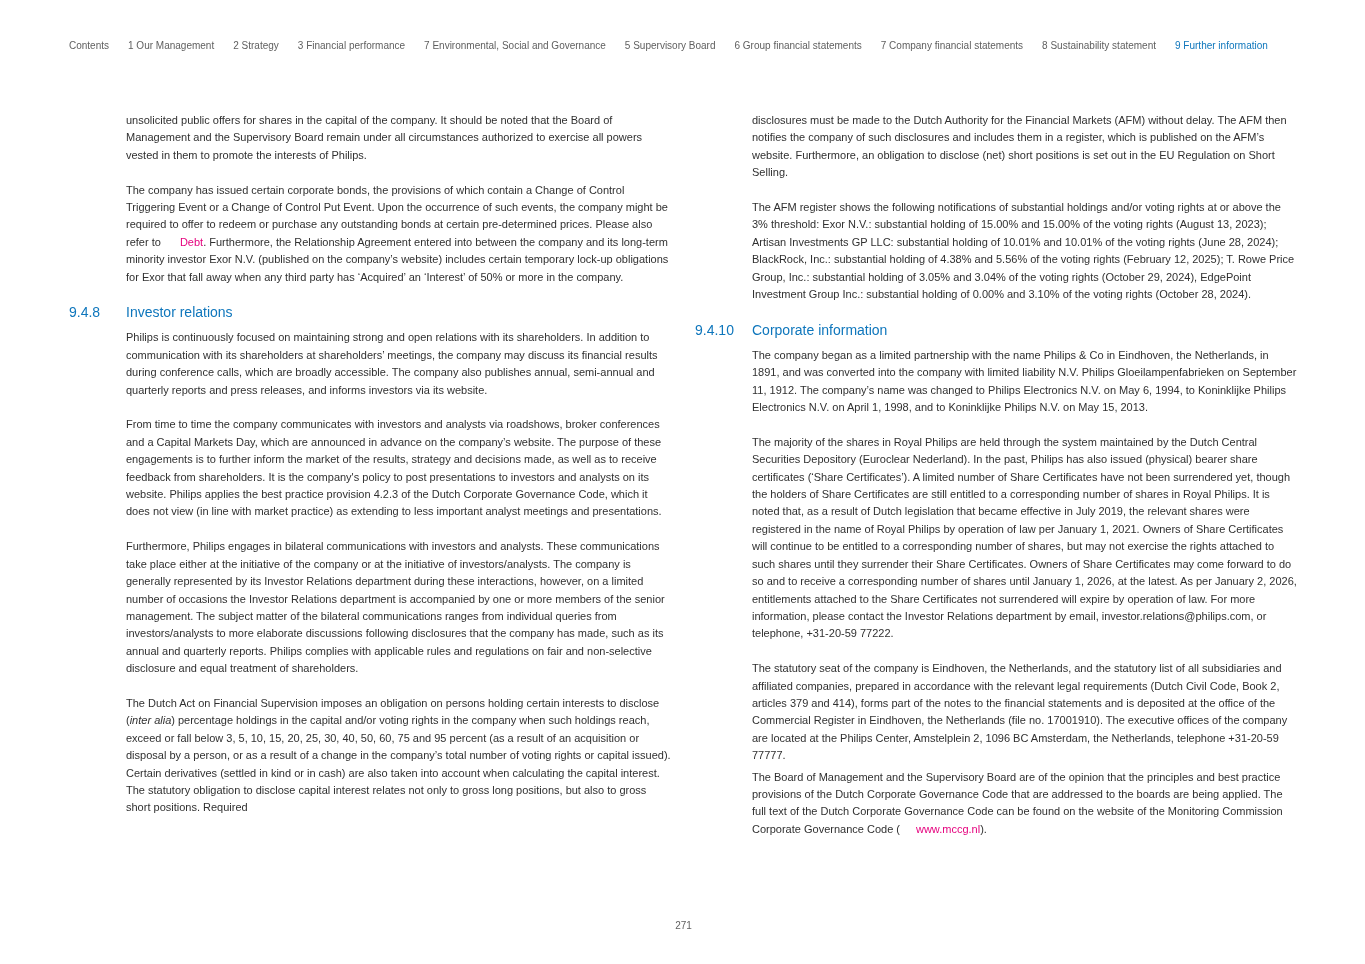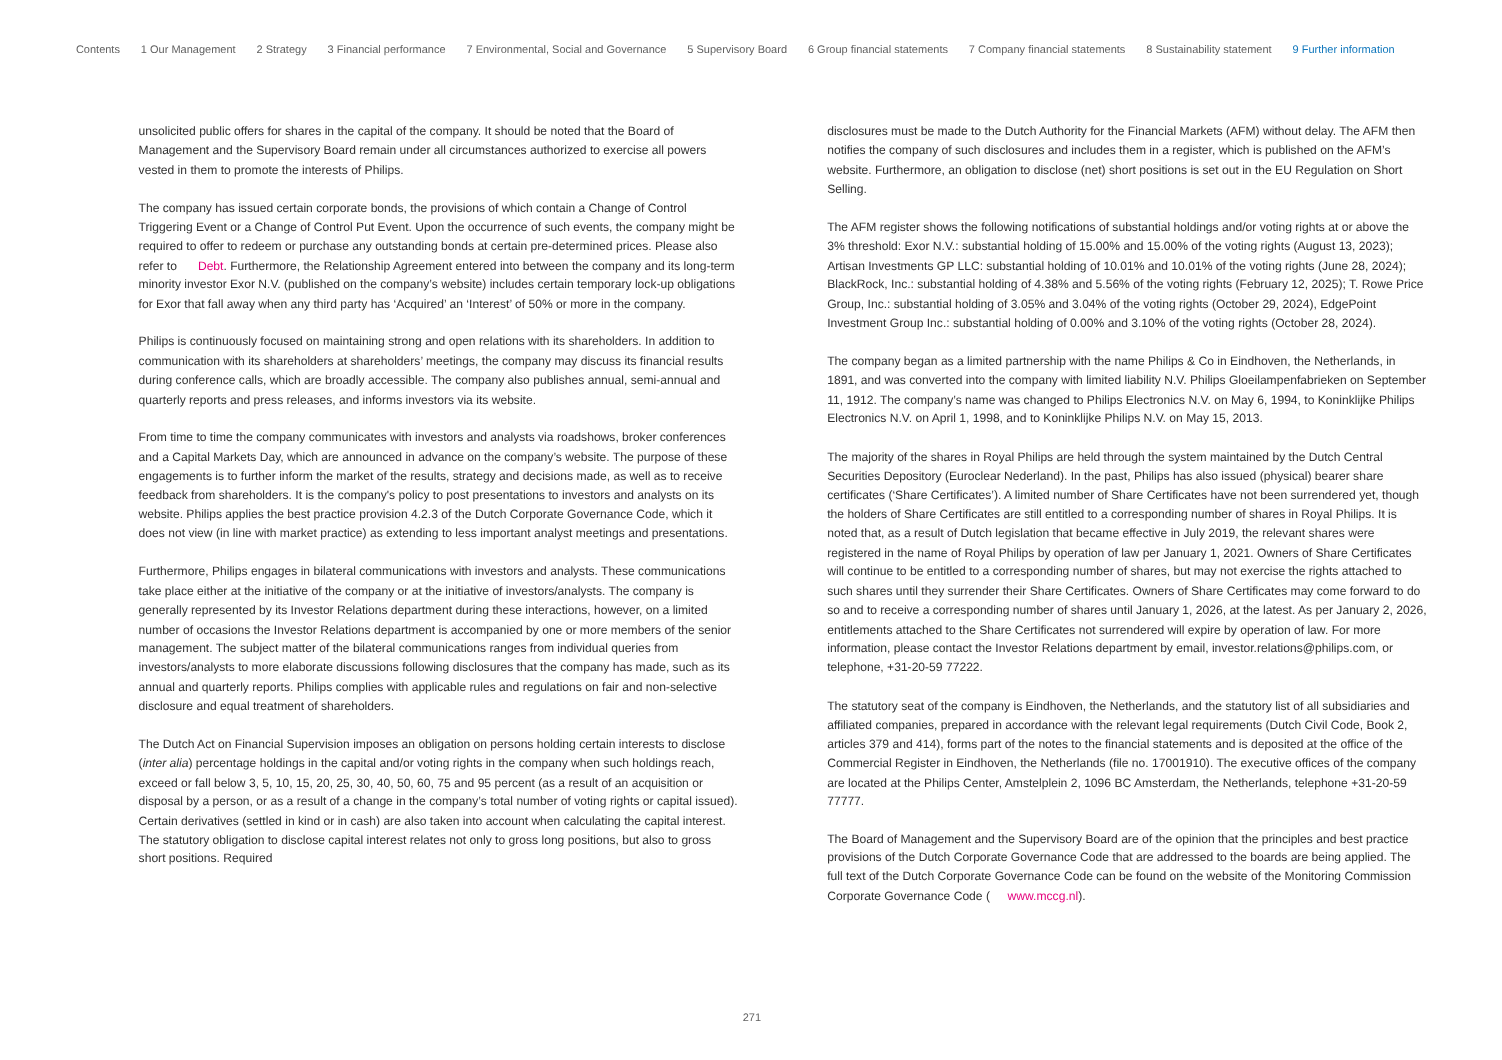--- a/index.html
+++ b/index.html
@@ -14,21 +14,21 @@
     font-size:10px;line-height:12px;color:#5f5f5f;
   }
   .nav-item{cursor:pointer;}
   .nav-item.active{color:#0e76bc;font-weight:normal;}
   .content{
     position:absolute;top:112px;left:69px;
     display:flex;gap:24px;justify-content:flex-end;
   }
   .col{width:602px;font-size:11px;line-height:17.4px;}
   .col p{margin:0 0 17.4px 57px;}
-  .col p.tight{margin-bottom:16px;}
+  .col p.tight{margin-bottom:4px;}
   .section-heading{
     display:flex;margin:12px 0 7px 0;
     color:#0e76bc;font-size:14px;font-weight:normal;line-height:19px;
   }
   .section-number{flex:0 0 57px;}
   .link{color:#e5007d;text-decoration:none;cursor:pointer;margin-left:16px;}
   em.latin{font-style:italic;}
   .pagenum{
     position:absolute;left:1px;width:100%;top:920px;
     text-align:center;font-size:10px;color:#5f5f5f;
@@ -50,33 +50,41 @@
   <span class="nav-item active">9 Further information</span>
 </nav>
 
 <main class="content">
 
   <section class="col">
     <p>unsolicited public offers for shares in the capital of the company. It should be noted that the Board of Management and the Supervisory Board remain under all circumstances authorized to exercise all powers vested in them to promote the interests of Philips.</p>
 
     <p><span>The company has issued certain corporate bonds, the provisions of which contain a Change of Control Triggering Event or a Change of Control Put Event. Upon the occurrence of such events, the company might be required to offer to redeem or purchase any outstanding bonds at certain pre-determined prices. Please also refer to </span><a class="link">Debt</a><span>. Furthermore, the Relationship Agreement entered into between the company and its long-term minority investor Exor N.V. (published on the company’s website) includes certain temporary lock-up obligations for Exor that fall away when any third party has ‘Acquired’ an ‘Interest’ of 50% or more in the company.</span></p>
 
+    <h2 class="section-heading">
+      <span class="section-number">9.4.8</span>
+      <span class="section-title">Investor relations</span>
+    </h2>
 
     <p>Philips is continuously focused on maintaining strong and open relations with its shareholders. In addition to communication with its shareholders at shareholders’ meetings, the company may discuss its financial results during conference calls, which are broadly accessible. The company also publishes annual, semi-annual and quarterly reports and press releases, and informs investors via its website.</p>
     <p>From time to time the company communicates with investors and analysts via roadshows, broker conferences and a Capital Markets Day, which are announced in advance on the company’s website. The purpose of these engagements is to further inform the market of the results, strategy and decisions made, as well as to receive feedback from shareholders. It is the company's policy to post presentations to investors and analysts on its website. Philips applies the best practice provision 4.2.3 of the Dutch Corporate Governance Code, which it does not view (in line with market practice) as extending to less important analyst meetings and presentations.</p>
     <p>Furthermore, Philips engages in bilateral communications with investors and analysts. These communications take place either at the initiative of the company or at the initiative of investors/analysts. The company is generally represented by its Investor Relations department during these interactions, however, on a limited number of occasions the Investor Relations department is accompanied by one or more members of the senior management. The subject matter of the bilateral communications ranges from individual queries from investors/analysts to more elaborate discussions following disclosures that the company has made, such as its annual and quarterly reports. Philips complies with applicable rules and regulations on fair and non-selective disclosure and equal treatment of shareholders.</p>
 
 
     <p><span>The Dutch Act on Financial Supervision imposes an obligation on persons holding certain interests to disclose (</span><em class="latin">inter alia</em><span>) percentage holdings in the capital and/or voting rights in the company when such holdings reach, exceed or fall below 3, 5, 10, 15, 20, 25, 30, 40, 50, 60, 75 and 95 percent (as a result of an acquisition or disposal by a person, or as a result of a change in the company’s total number of voting rights or capital issued). Certain derivatives (settled in kind or in cash) are also taken into account when calculating the capital interest. The statutory obligation to disclose capital interest relates not only to gross long positions, but also to gross short positions. Required</span></p>
   </section>
 
   <section class="col">
     <p>disclosures must be made to the Dutch Authority for the Financial Markets (AFM) without delay. The AFM then notifies the company of such disclosures and includes them in a register, which is published on the AFM’s website. Furthermore, an obligation to disclose (net) short positions is set out in the EU Regulation on Short Selling.</p>
     <p>The AFM register shows the following notifications of substantial holdings and/or voting rights at or above the 3% threshold: Exor N.V.: substantial holding of 15.00% and 15.00% of the voting rights (August 13, 2023); Artisan Investments GP LLC: substantial holding of 10.01% and 10.01% of the voting rights (June 28, 2024); BlackRock, Inc.: substantial holding of 4.38% and 5.56% of the voting rights (February 12, 2025); T. Rowe Price Group, Inc.: substantial holding of 3.05% and 3.04% of the voting rights (October 29, 2024), EdgePoint Investment Group Inc.: substantial holding of 0.00% and 3.10% of the voting rights (October 28, 2024).</p>
 
+    <h2 class="section-heading">
+      <span class="section-number">9.4.10</span>
+      <span class="section-title">Corporate information</span>
+    </h2>
 
     <p>The company began as a limited partnership with the name Philips &amp; Co in Eindhoven, the Netherlands, in 1891, and was converted into the company with limited liability N.V. Philips Gloeilampenfabrieken on September 11, 1912. The company’s name was changed to Philips Electronics N.V. on May 6, 1994, to Koninklijke Philips Electronics N.V. on April 1, 1998, and to Koninklijke Philips N.V. on May 15, 2013.</p>
     <p>The majority of the shares in Royal Philips are held through the system maintained by the Dutch Central Securities Depository (Euroclear Nederland). In the past, Philips has also issued (physical) bearer share certificates (‘Share Certificates’). A limited number of Share Certificates have not been surrendered yet, though the holders of Share Certificates are still entitled to a corresponding number of shares in Royal Philips. It is noted that, as a result of Dutch legislation that became effective in July 2019, the relevant shares were registered in the name of Royal Philips by operation of law per January 1, 2021. Owners of Share Certificates will continue to be entitled to a corresponding number of shares, but may not exercise the rights attached to such shares until they surrender their Share Certificates. Owners of Share Certificates may come forward to do so and to receive a corresponding number of shares until January 1, 2026, at the latest. As per January 2, 2026, entitlements attached to the Share Certificates not surrendered will expire by operation of law. For more information, please contact the Investor Relations department by email, investor.relations@philips.com, or telephone, +31-20-59 77222.</p>
 
     <p class="tight">The statutory seat of the company is Eindhoven, the Netherlands, and the statutory list of all subsidiaries and affiliated companies, prepared in accordance with the relevant legal requirements (Dutch Civil Code, Book 2, articles 379 and 414), forms part of the notes to the financial statements and is deposited at the office of the Commercial Register in Eindhoven, the Netherlands (file no. 17001910). The executive offices of the company are located at the Philips Center, Amstelplein 2, 1096 BC Amsterdam, the Netherlands, telephone +31-20-59 77777.</p>
     <p><span>The Board of Management and the Supervisory Board are of the opinion that the principles and best practice provisions of the Dutch Corporate Governance Code that are addressed to the boards are being applied. The full text of the Dutch Corporate Governance Code can be found on the website of the Monitoring Commission Corporate Governance Code (</span><a class="link">www.mccg.nl</a><span>).</span></p>
   </section>
 
 </main>
 

